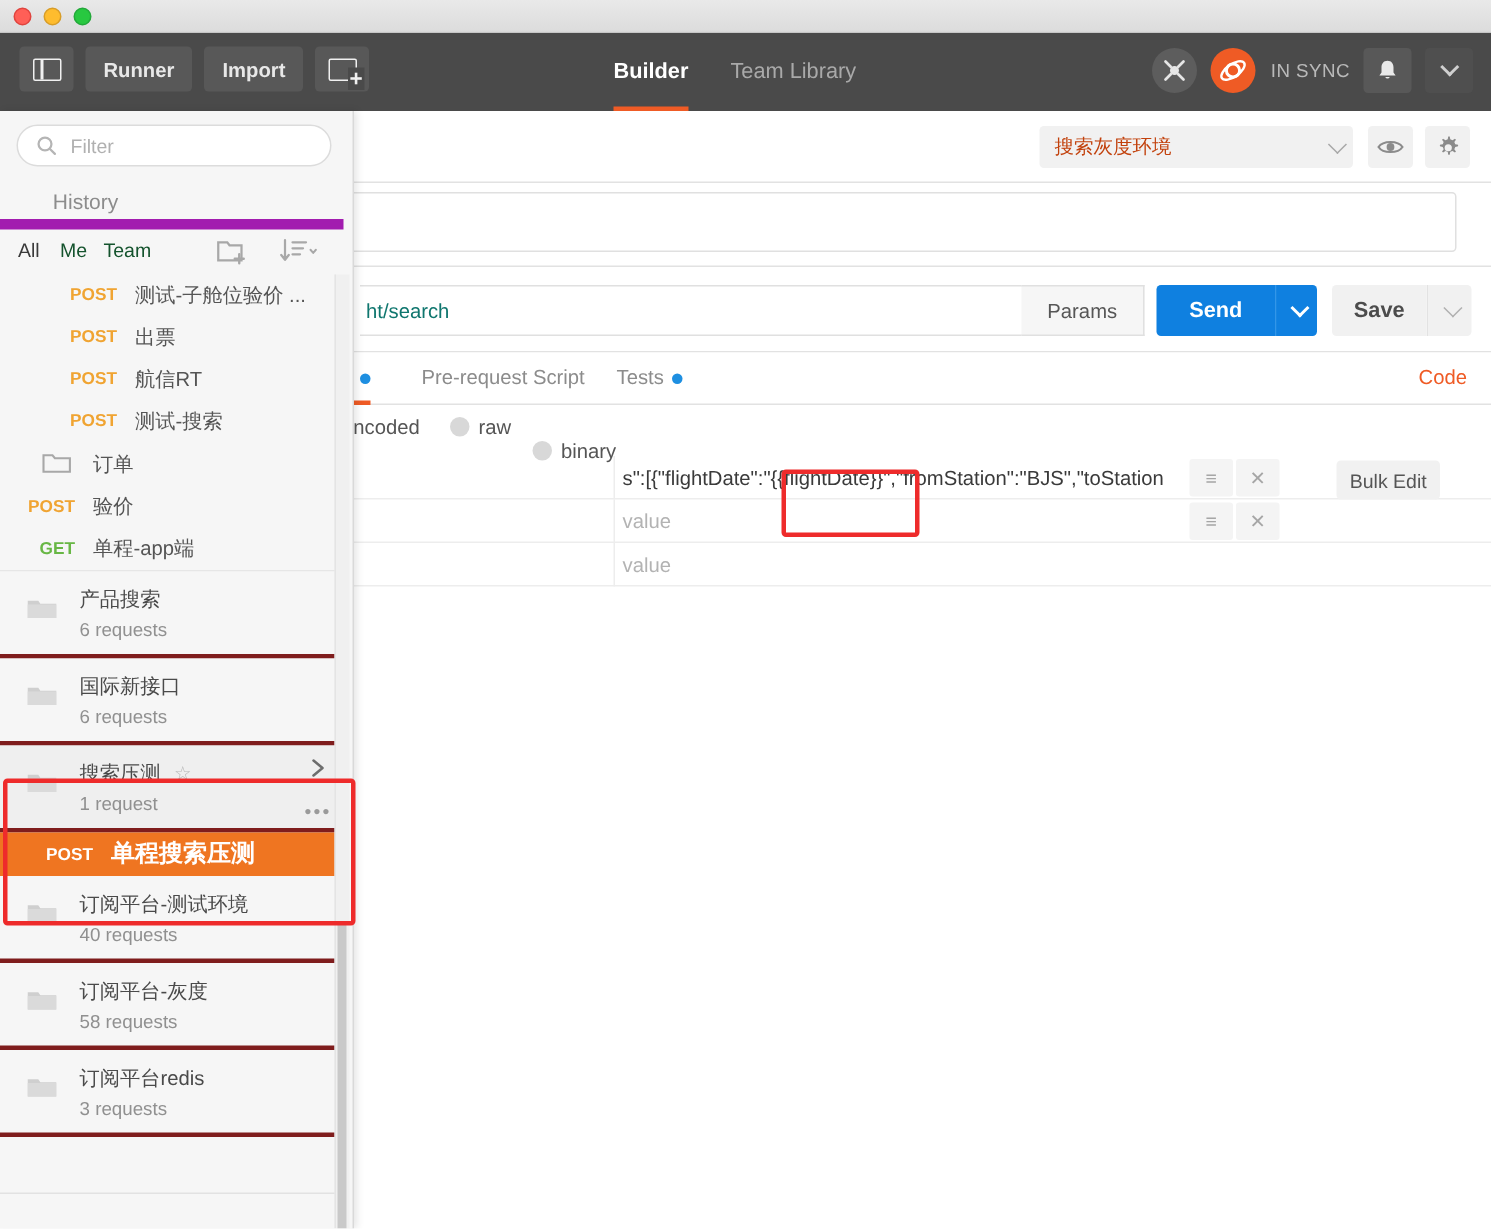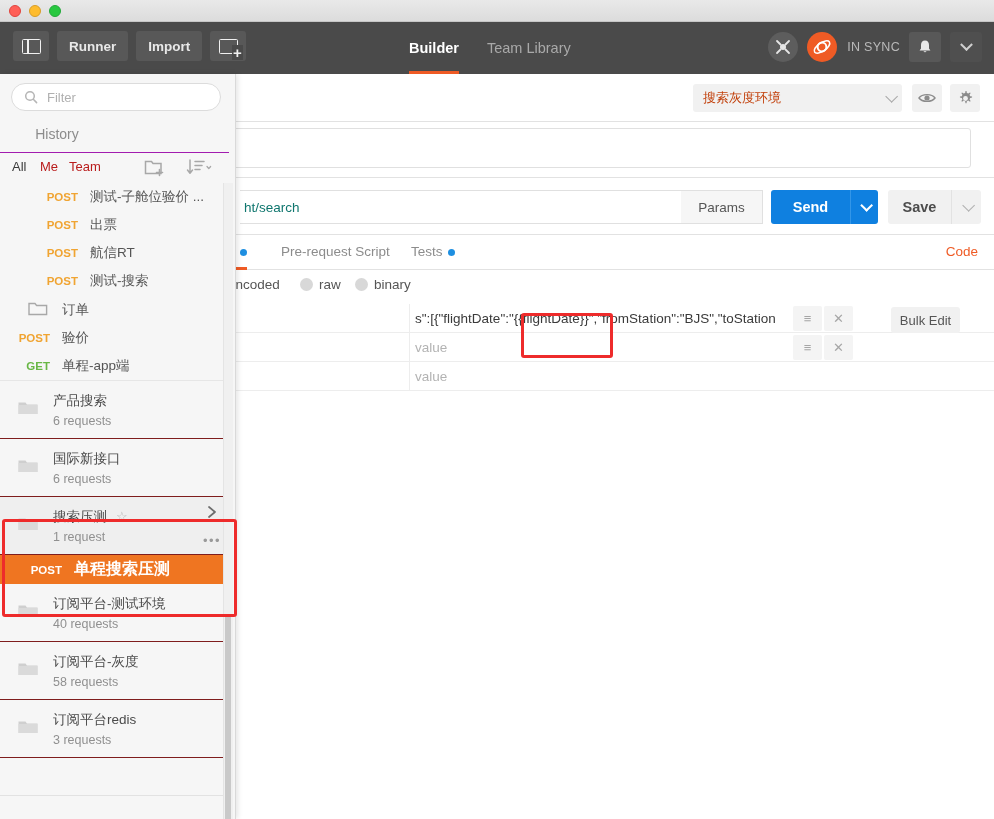--- a/index.html
+++ b/index.html
@@ -212,34 +212,34 @@
     overflow: hidden;
   }
   .filter-wrap { position: absolute; left: 0; top: 0; width: 229px; height: 45px; background: #f6f6f6; }
   .filter-box {
     position: absolute; left: 11px; top: 9px; width: 210px; height: 28px;
     border: 1px solid #dcdcdc; border-radius: 15px; background: #fff;
     display: flex; align-items: center; padding-left: 12px; gap: 9px; cursor: text;
   }
   .filter-box .ph { font-size: 13px; color: #b0b0b0; }
 
-  .sb-tabs { position: absolute; left: 0; top: 45px; width: 229px; height: 34px; border-bottom: 1px solid #a21caf; }
+  .sb-tabs { position: absolute; left: 0; top: 45px; width: 229px; height: 34px; border-bottom: 7px solid #a21caf; }
   .sb-tab {
     position: absolute; top: 0; height: 34px; line-height: 31px; text-align: center;
     font-size: 14px; color: #8c8c8c; cursor: pointer;
   }
   .sb-tab.active { color: #3a3a3a; }
   .sb-tab.active::after { content: ""; position: absolute; left: 0; right: 0; bottom: -1px; height: 3px; background: #ef5b25; }
   #sbtab0 { left: 0; width: 114px; }
   #sbtab1 { left: 114px; width: 115px; }
 
   .sb-filters { position: absolute; left: 0; top: 79px; width: 229px; height: 30px; }
   .seg { position: absolute; top: 6px; font-size: 13px; cursor: pointer; }
   .seg.sel { color: #3a3a3a; }
-  .seg.unsel { color: #b91c1c; }
+  .seg.unsel { color: #14532d; }
   .sb-ico { position: absolute; top: 4px; cursor: pointer; }
 
   .sb-list { position: absolute; left: 0; top: 109px; width: 229px; bottom: 0; overflow: hidden; background: #f6f6f6; }
 
   .req-item {
     position: relative; height: 28px; display: flex; align-items: center;
     font-size: 13.5px; cursor: pointer; background: #f6f6f6;
   }
   .meth { font-size: 11.5px; font-weight: bold; text-align: right; }
   .meth.post { color: #f0a432; }
@@ -248,21 +248,21 @@
 
   .folder-item {
     position: relative; height: 29px; display: flex; align-items: center;
     font-size: 13.5px; cursor: pointer; background: #f6f6f6;
   }
   .fold-ico { margin-left: 28px; }
   .fold-name { color: #555; margin-left: 14px; }
 
   .coll-item {
     position: relative; height: 58px; display: flex; align-items: center;
-    cursor: pointer; background: #f6f6f6; border-bottom: 1px solid #7f1d1d;
+    cursor: pointer; background: #f6f6f6; border-bottom: 3px solid #7f1d1d;
   }
   .coll-ico { margin-left: 18px; width: 20px; }
   .coll-text { margin-left: 15px; }
   .coll-title { font-size: 13.5px; color: #4a4a4a; display: flex; align-items: center; gap: 9px; }
   .coll-count { font-size: 12.5px; color: #909090; margin-top: 4px; }
   .coll-chev {
     position: absolute; right: 0; top: 0; width: 34px; height: 29px;
     display: flex; align-items: center; justify-content: center; cursor: pointer;
   }
   .coll-dots {
@@ -412,21 +412,21 @@
     </div>
 
     <div class="bodytypes">
       <div class="bt" style="left:0;">
         <span class="lbl">encoded</span>
       </div>
       <div class="bt" style="left:72px;">
         <span class="radio"></span>
         <span class="lbl">raw</span>
       </div>
-      <div class="bt" style="left:127px;">
+      <div class="bt" style="left:127px;margin-top:16px;">
         <span class="radio"></span>
         <span class="lbl">binary</span>
       </div>
     </div>
 
     <div class="kvtable">
       <div class="kvrow">
         <div class="kv-key"></div>
         <div class="kv-val">s":[{"flightDate":"{{flightDate}}","fromStation":"BJS","toStation</div>
         <div class="kv-actions">

